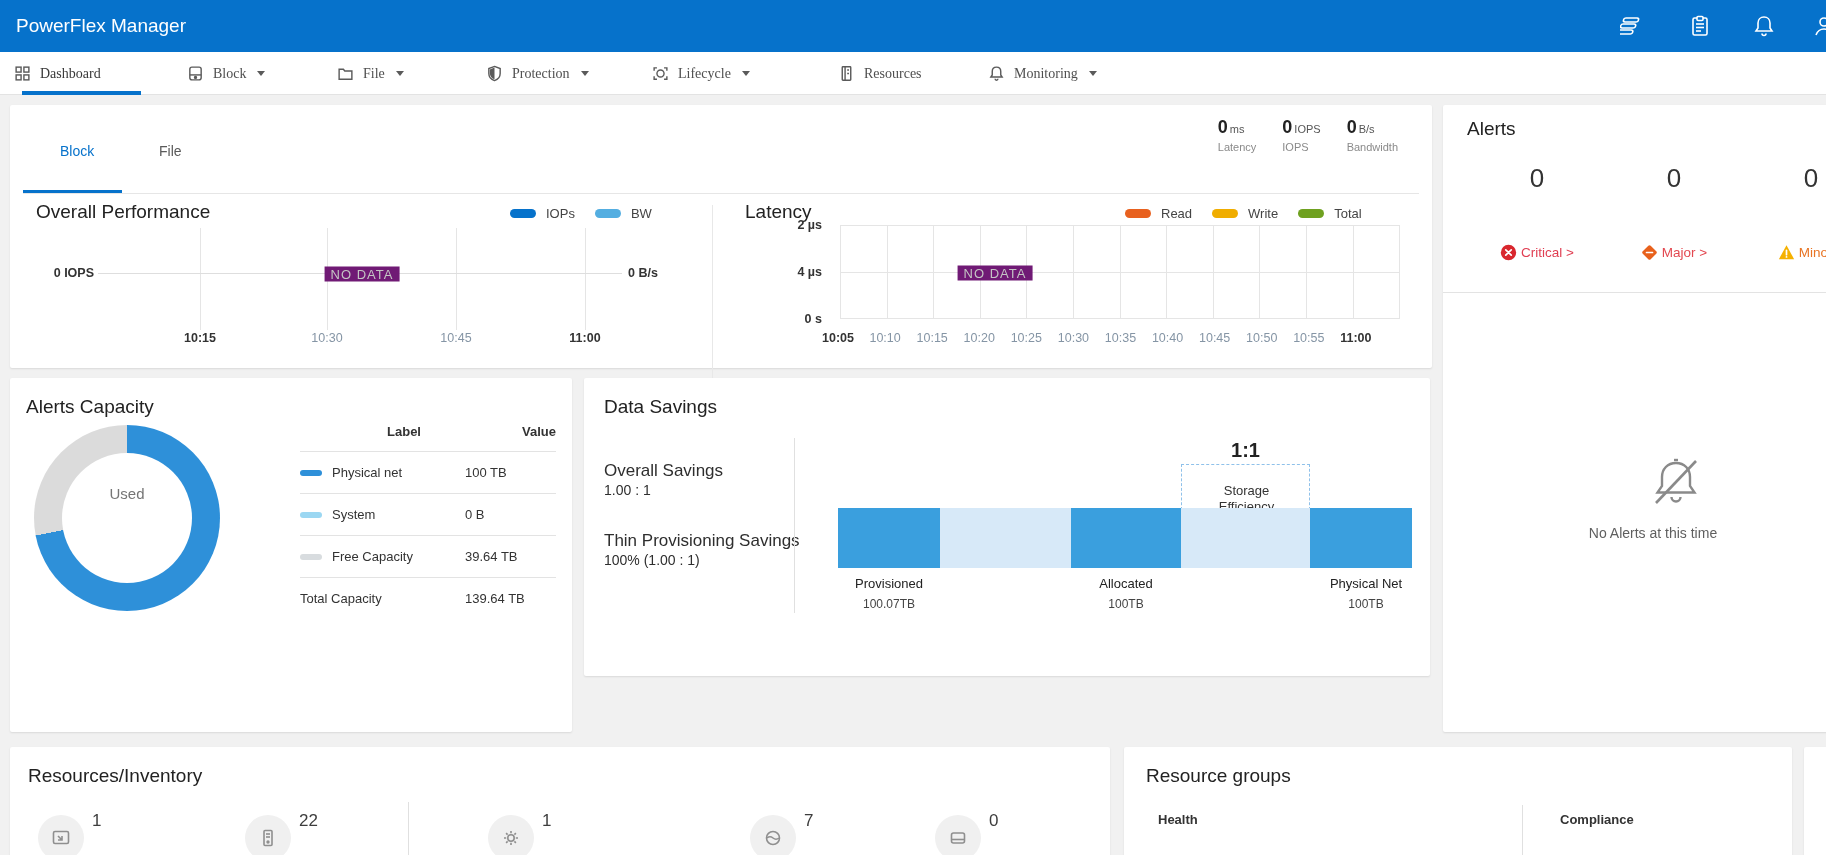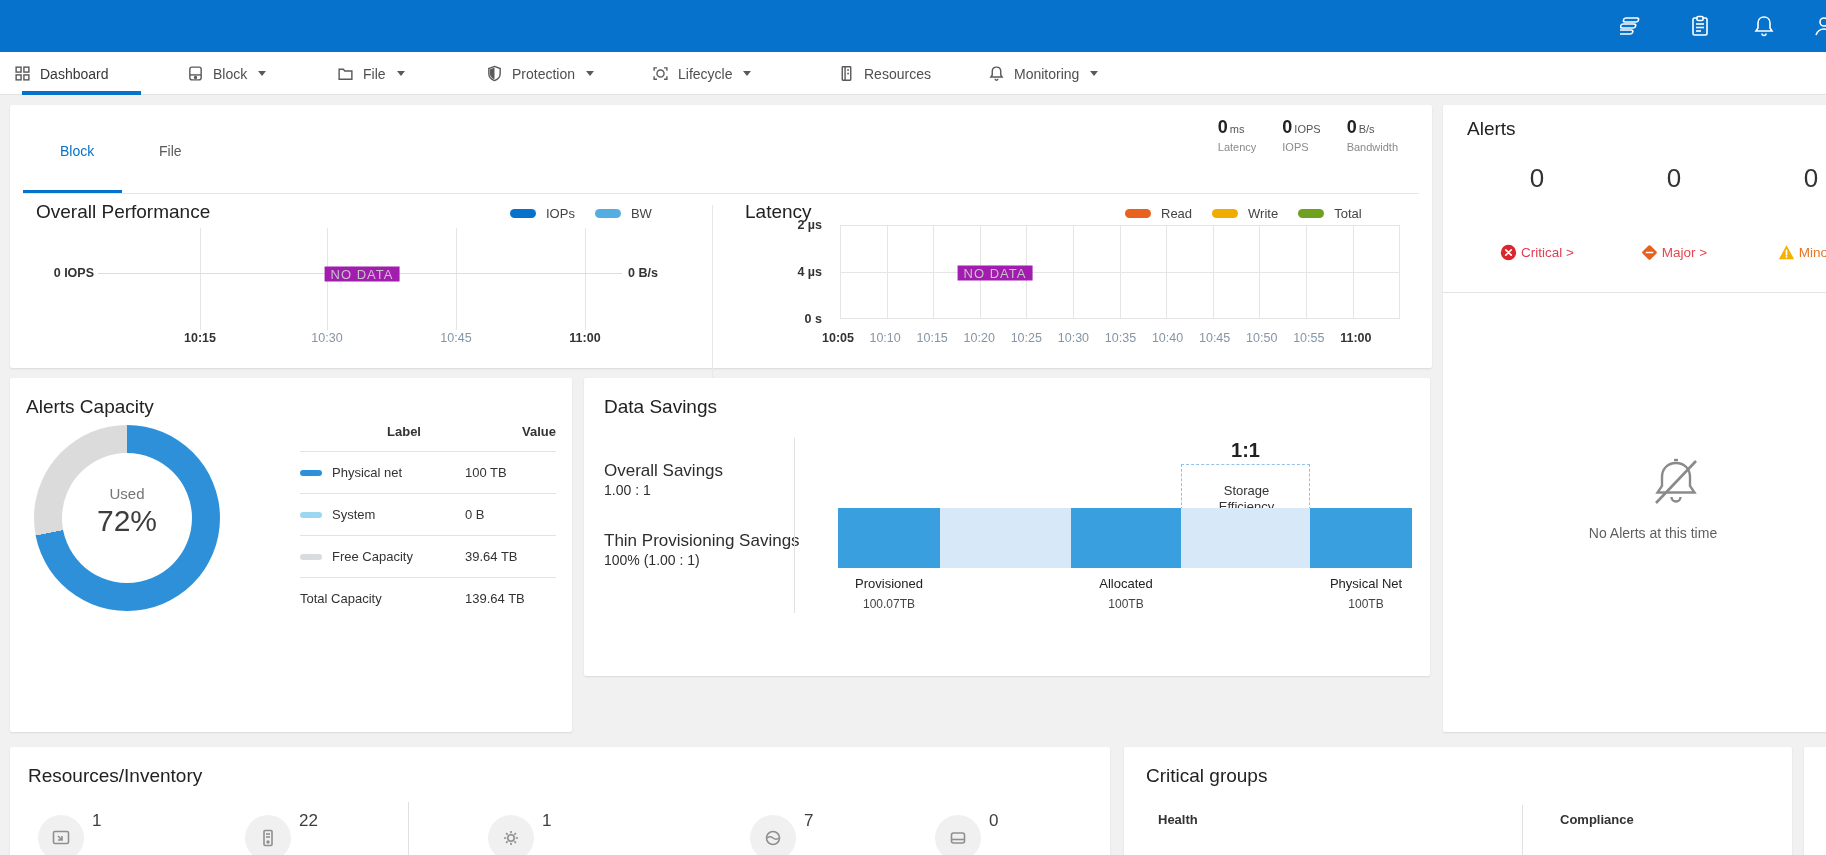--- a/index.html
+++ b/index.html
@@ -9,21 +9,21 @@
 
   
   .topbar { position:absolute; left:0; top:0; width:1826px; height:52px; background:#0672CB; }
   .topbar .app-title { position:absolute; left:16px; top:0; line-height:52px; color:#fff; font-size:19px; }
   .topbar .tb-icon { position:absolute; top:14px; width:24px; height:24px; color:#fff; cursor:pointer; }
   .tb-icon svg { width:24px; height:24px; display:block; }
 
   
   .nav { position:absolute; left:0; top:52px; width:1826px; height:43px; background:#fff; border-bottom:1px solid #e3e3e3; }
   .nav-item { position:absolute; top:0; height:43px; display:flex; align-items:center; gap:9px;
-    color:#4f4f4f; font-size:14px; cursor:pointer; }
+    color:#4f4f4f; font-size:14px; cursor:pointer;font-family:Liberation Serif, serif; }
   .nav-item svg { width:17px; height:17px; display:block; color:#5a5a5a; }
   .nav-item .caret { width:0; height:0; border-left:4.5px solid transparent; border-right:4.5px solid transparent; border-top:5px solid #5a5a5a; margin-left:2px; }
   .nav-item.active { color:#383838; }
   .nav-underline { position:absolute; left:8px; top:39px; width:119px; height:4px; background:#0672CB; }
 
   
   .card { position:absolute; background:#fff; box-shadow:0 1px 2px rgba(0,0,0,.10); border-radius:2px; }
   .card-title { position:absolute; font-size:19px; color:#222; }
 
   
@@ -40,21 +40,21 @@
   .stat .l { font-size:11px; color:#8a8a8a; margin-top:3px; }
   .sec-title { position:absolute; top:96px; font-size:19px; color:#222; }
   .legend { position:absolute; top:101px; display:flex; align-items:center; gap:10px; }
   .legend .pill { width:26px; height:9px; border-radius:5px; }
   .legend .ll { font-size:13px; color:#444; margin-right:10px; }
   .vsep { position:absolute; left:702px; top:100px; width:1px; height:250px; background:#e8e8e8; }
 
   .gridline-v { position:absolute; width:1px; top:123px; height:102px; background:#e5e5e5; }
   .midline { position:absolute; left:88px; top:168px; width:524px; height:1px; background:#dedede; }
   .axis-val { position:absolute; top:161px; font-size:12.5px; font-weight:bold; color:#333; }
-  .nodata { position:absolute; font-size:13px; letter-spacing:1px; color:#c4c4c4; background:#a21caf; padding:0 6px; transform:translate(-50%,-50%); }
+  .nodata { position:absolute; font-size:13px; letter-spacing:1px; color:#c4c4c4; background:#701a75; padding:0 6px; transform:translate(-50%,-50%); }
   .tick { position:absolute; top:226px; width:60px; margin-left:-30px; text-align:center; font-size:12.5px; color:#8595a5; }
   .tick.bold { color:#333; font-weight:bold; }
 
   .lat-ylabel { position:absolute; width:66px; text-align:right; font-size:12.5px; font-weight:bold; color:#333; }
   .lat-plot { position:absolute; left:830px; top:120px; width:560px; height:94px;
     border-top:1px solid #e5e5e5; border-bottom:1px solid #e5e5e5;
     background:repeating-linear-gradient(to right, #e5e5e5 0 1px, transparent 1px 46.6px); }
   .lat-mid { position:absolute; left:830px; top:167px; width:560px; height:1px; background:#e5e5e5; }
   .lat-ticks { position:absolute; left:806px; top:226px; width:562px; display:flex; justify-content:space-between; }
   .lat-ticks span { width:44px; text-align:center; font-size:12.5px; color:#8595a5; }
@@ -114,20 +114,21 @@
   .grp-col { position:absolute; top:65px; font-size:13px; font-weight:bold; color:#333; }
   .grp-div { position:absolute; left:398px; top:58px; width:1px; height:82px; background:#e0e0e0; }
   #sliver { left:1804px; top:747px; width:30px; height:140px; }
 </style>
 </head>
 <body>
 
 <div class="page">
 
   <div class="topbar">
+    <div class="app-title">PowerFlex Manager</div>
     <div class="tb-icon" style="left:1620px">
       <svg viewBox="0 0 24 24" fill="none" stroke="currentColor" stroke-width="1.6">
         <rect x="5" y="4" width="15" height="4" rx="2" transform="skewX(-14)"></rect>
         <rect x="3.6" y="10" width="15" height="4" rx="2" transform="skewX(-14)"></rect>
         <rect x="2.2" y="16" width="15" height="4" rx="2" transform="skewX(-14)"></rect>
       </svg>
     </div>
     <div class="tb-icon" style="left:1688px">
       <svg viewBox="0 0 24 24" fill="none" stroke="currentColor" stroke-width="1.6">
         <rect x="5" y="4" width="14" height="17" rx="1.5"></rect>
@@ -299,21 +300,20 @@
       <span>10:55</span>
       <span>11:00</span>
     </div>
   </div>
 
   <div class="card" id="capacity">
     <div class="card-title" style="left:16px; top:18px;">Alerts Capacity</div>
     <div class="donut" style="background: conic-gradient(rgb(46, 144, 217) 0deg, rgb(46, 144, 217) 259.2deg, rgb(219, 219, 219) 259.2deg, rgb(219, 219, 219) 360deg);"></div>
     <div class="donut-center">
       <div class="dl">Used</div>
-      <div class="dv">72%</div>
     </div>
     <div class="cap-table">
       <div class="cap-hrow">
         <span class="cap-label-col">Label</span>
         <span>Value</span>
       </div>
       <div class="cap-row">
         <span class="sw" style="background: rgb(46, 144, 217);"></span>
         <span class="cap-label-col" style="width:133px">Physical net</span>
         <span>100 TB</span>
@@ -462,21 +462,21 @@
         <svg viewBox="0 0 20 20" fill="none" stroke="currentColor" stroke-width="1.6">
             <rect x="3.5" y="5" width="13" height="10" rx="2"></rect>
             <line x1="3.5" y1="11.5" x2="16.5" y2="11.5"></line>
           </svg>
       </span>
       <span class="inv-count">0</span>
     </div>
   </div>
 
   <div class="card" id="groups">
-    <div class="card-title">Critical groups</div>
+    <div class="card-title">Resource groups</div>
     <div class="grp-col" style="left:34px">Health</div>
     <div class="grp-div"></div>
     <div class="grp-col" style="left:436px">Compliance</div>
   </div>
 
   <div class="card" id="sliver"></div>
 
 </div>
 
 </body></html>

